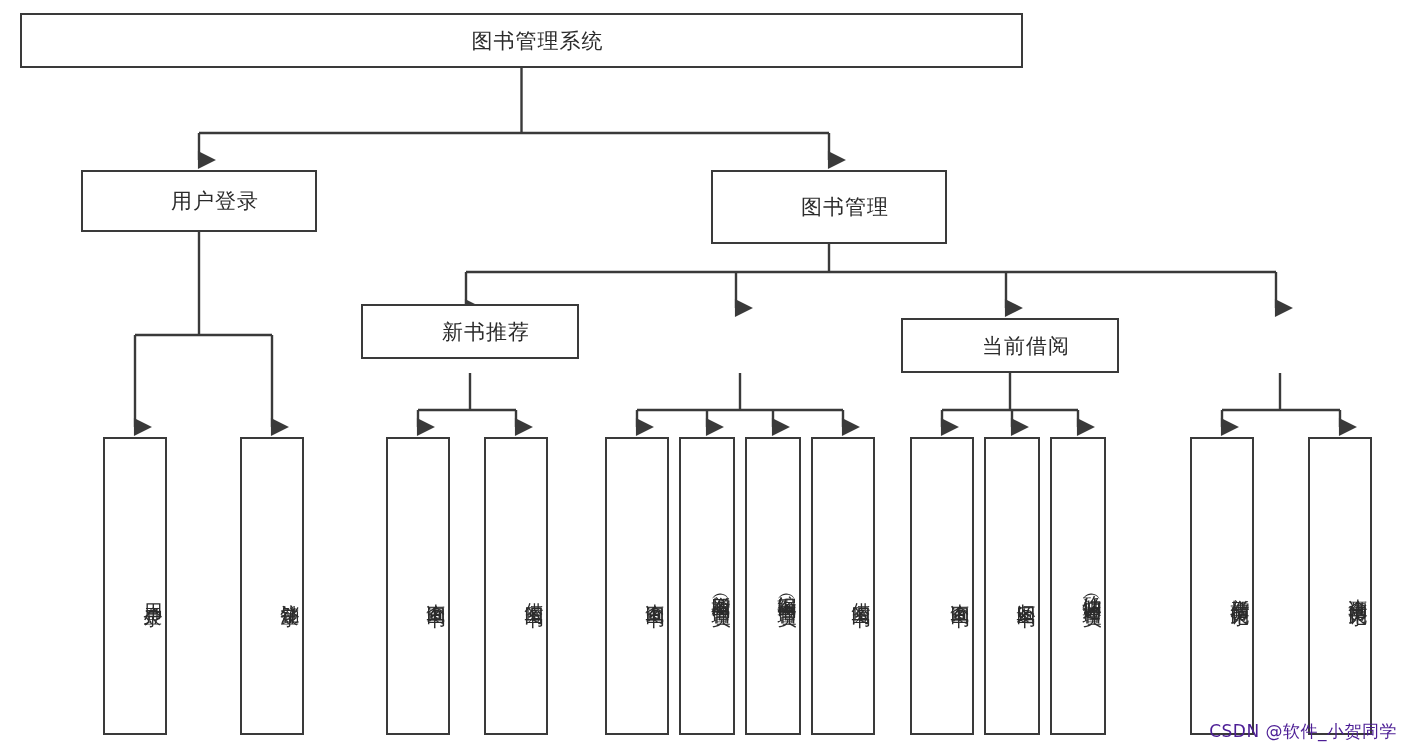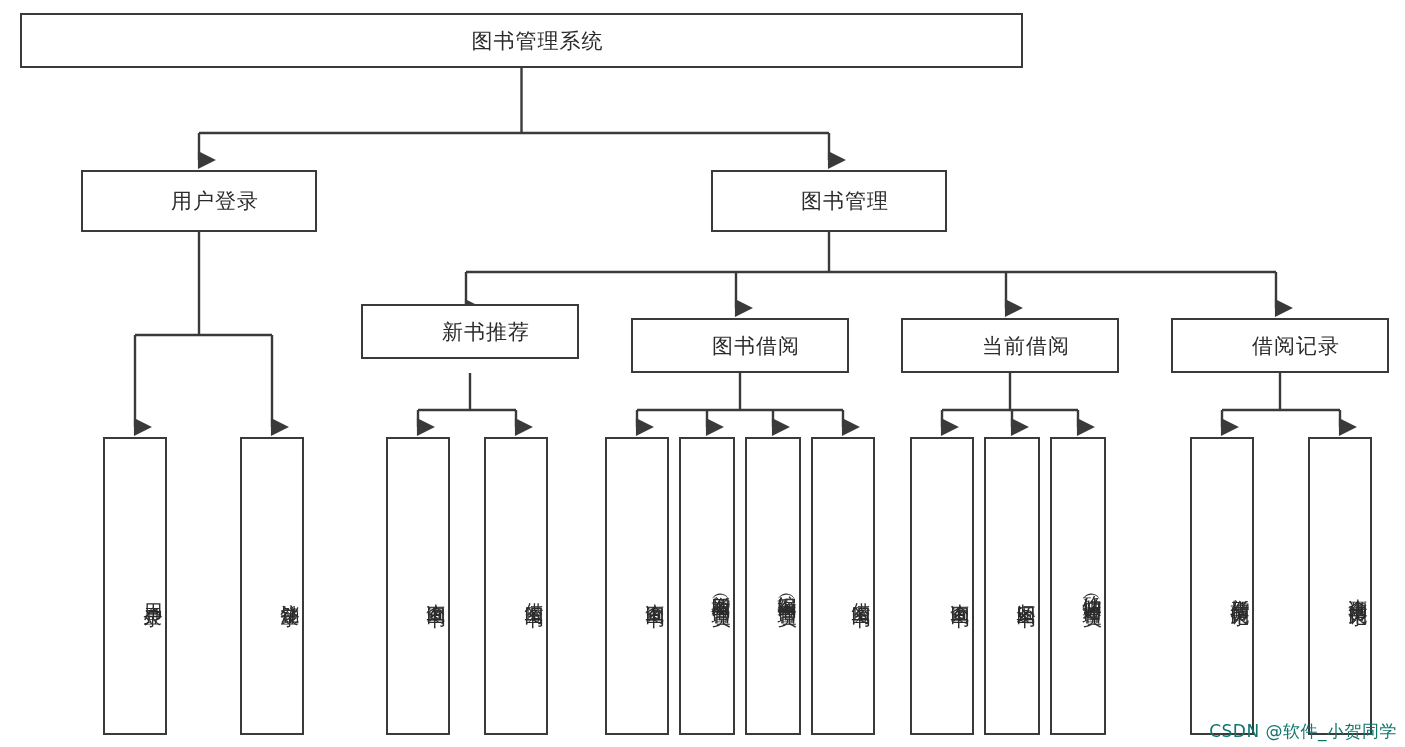--- a/index.html
+++ b/index.html
@@ -60,21 +60,21 @@
     fill: none;
   }
   .arrowhead {
     fill: #3a3a3a;
   }
   #watermark {
     position: absolute;
     right: 8px;
     bottom: 4px;
     font-size: 17px;
-    color: #0f766e;
+    color: #4c1d95;
     letter-spacing: 0.5px;
     white-space: nowrap;
   }
 </style>
 </head>
 <body>
 
 <div id="canvas">
 
   <svg class="links" viewBox="0 0 1405 747">
@@ -125,35 +125,29 @@
     <path class="edge" d="M 1340 410 L 1340 427" marker-end="url(#arrow)"></path>
   </svg>
 
   <div class="node horiz" style="left:20px; top:13px; width:1003px; height:55px;">
     <span>图书管理系统</span>
   </div>
 
   <div class="node horiz" style="left:81px; top:170px; width:236px; height:62px;">
     <span>用户登录</span>
   </div>
-  <div class="node horiz" style="left:711px; top:170px; width:236px; height:62px;">
+  <div class="node horiz" style="left:711px; top:170px; width:236px; height:74px;">
     <span>图书管理</span>
   </div>
 
   <div class="node horiz" style="left:361px; top:304px; width:218px; height:55px;">
     <span>新书推荐</span>
   </div>
-  <div class="node horiz" style="left:631px; top:318px; width:218px; height:55px;">
-    <span>图书借阅</span>
-  </div>
   <div class="node horiz" style="left:901px; top:318px; width:218px; height:55px;font-family:Liberation Mono, monospace;">
     <span>当前借阅</span>
-  </div>
-  <div class="node horiz" style="left:1171px; top:318px; width:218px; height:55px;">
-    <span>借阅记录</span>
   </div>
 
   <div class="node vert" style="left:103px; top:437px; width:64px; height:298px;">
     <span>用户登录</span>
   </div>
   <div class="node vert" style="left:240px; top:437px; width:64px; height:298px;">
     <span>注销登录</span>
   </div>
 
   <div class="node vert" style="left:386px; top:437px; width:64px; height:298px;">

